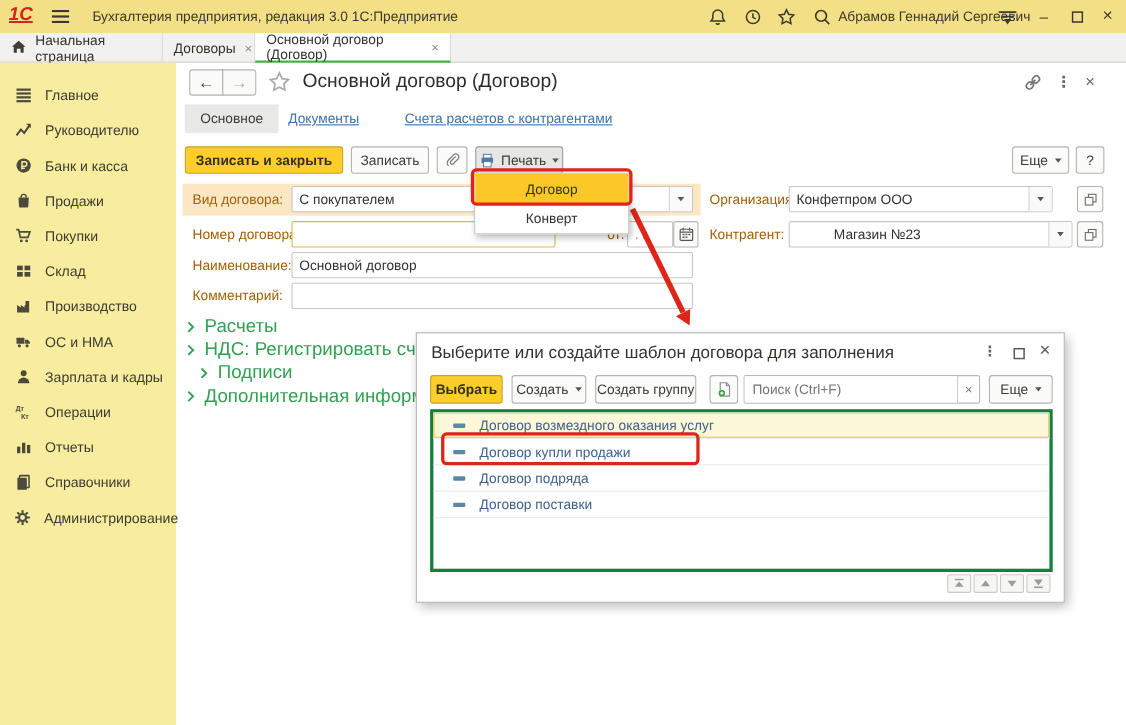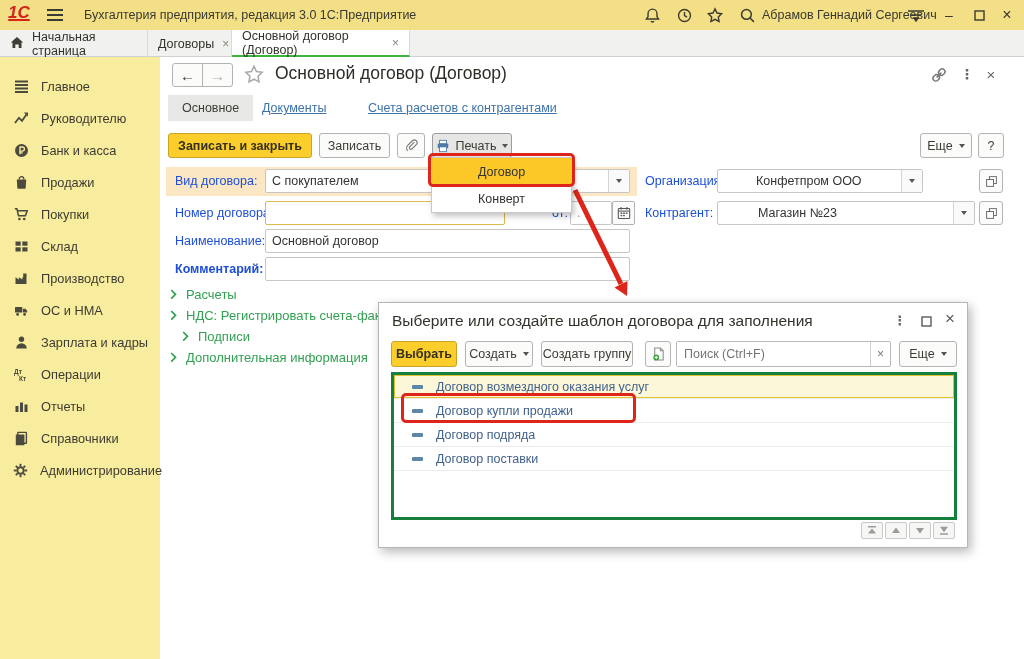--- a/index.html
+++ b/index.html
@@ -38,24 +38,24 @@
   .caret { width:0; height:0; border-left:3.5px solid transparent; border-right:3.5px solid transparent;
            border-top:4px solid #555; display:inline-block; }
   .inp { position:absolute; border:1px solid #c6c6c6; background:#fff; height:24px; font-size:12.5px;
          padding:0 6px; color:#333; border-radius:2px; outline:none; font-family:inherit; }
   .inp::placeholder { color:#9b9b9b; }
   .combo { position:absolute; display:flex; border:1px solid #c6c6c6; background:#fff; height:24px; border-radius:2px; }
   .combo input { flex:1; min-width:0; border:0; outline:0; background:transparent; padding:0 6px;
                  font-size:12.5px; color:#333; font-family:inherit; }
   .combo .dd { width:21px; border-left:1px solid #d4d4d4; display:flex; align-items:center; justify-content:center;
                background:#fafafa; cursor:pointer; }
-  .lbl { position:absolute; font-size:12.5px; color:#1d4ed8; }
+  .lbl { position:absolute; font-size:12.5px; color:#a16207; }
   .link { font-size:12.5px; color:#3e72a8; text-decoration:underline; cursor:pointer; }
   .section-row { position:absolute; display:flex; align-items:center; gap:8px; cursor:pointer; }
-  .section-row span { color:#32a052; font-size:13px; }
+  .section-row span { color:#32a052; font-size:17px; }
   .icbtn { position:absolute; display:flex; align-items:center; justify-content:center; cursor:pointer; }
 
   
   .print-menu { left:431px; top:157px; width:141px; background:#fff; border:1px solid #c9c9c9;
                 box-shadow:2px 3px 6px rgba(0,0,0,.25); z-index:40; }
   .pm-item { height:27px; display:flex; align-items:center; justify-content:center; font-size:12.5px; color:#333; cursor:pointer; }
   .pm-item.sel { background:#fcc827; }
   .red-box { position:absolute; border:3px solid #dd2619; border-radius:5px; z-index:41; pointer-events:none; }
 
   
@@ -366,25 +366,25 @@
         <rect x="1.5" y="2.8" width="13" height="11.5" rx="1"></rect>
         <path d="M1.5 5.8h13"></path>
         <path d="M4.7 1.2v3M11.3 1.2v3"></path>
         <path d="M4 8.3h2M7 8.3h2M10 8.3h2M4 11h2M7 11h2" stroke-width="1.5"></path>
       </svg>
   </div>
 
   <span class="lbl" style="left:175px;top:234px;">Наименование:</span>
   <input class="inp" style="left: 265px; top: 229px; width: 365px;" value="Основной договор">
 
-  <span class="lbl" style="left:175px;top:262px;font-weight:bold;">Комментарий:</span>
+  <span class="lbl" style="left:175px;top:262px;">Комментарий:</span>
   <input class="inp" style="left: 265px; top: 257px; width: 365px;" value="">
 
   <span class="lbl" style="left:645px;top:174px;">Организация:</span>
-  <div class="combo" style="left:717px;top:169px;width:206px;padding-left:32px;">
+  <div class="combo" style="left:717px;top:169px;width:240px;">
     <input value="Конфетпром ООО" style="">
     <span class="dd">
         <span class="caret"></span>
       </span>
   </div>
   <div class="btn" style="left:979px;top:169px;width:24px;height:24px;">
     <svg width="13" height="13" viewBox="0 0 16 16" fill="#fff" stroke="#6a6a6a" stroke-width="1.2">
         <rect x="5.5" y="2" width="8.5" height="8.5"></rect>
         <rect x="2" y="5.5" width="8.5" height="8.5"></rect>
       </svg>

